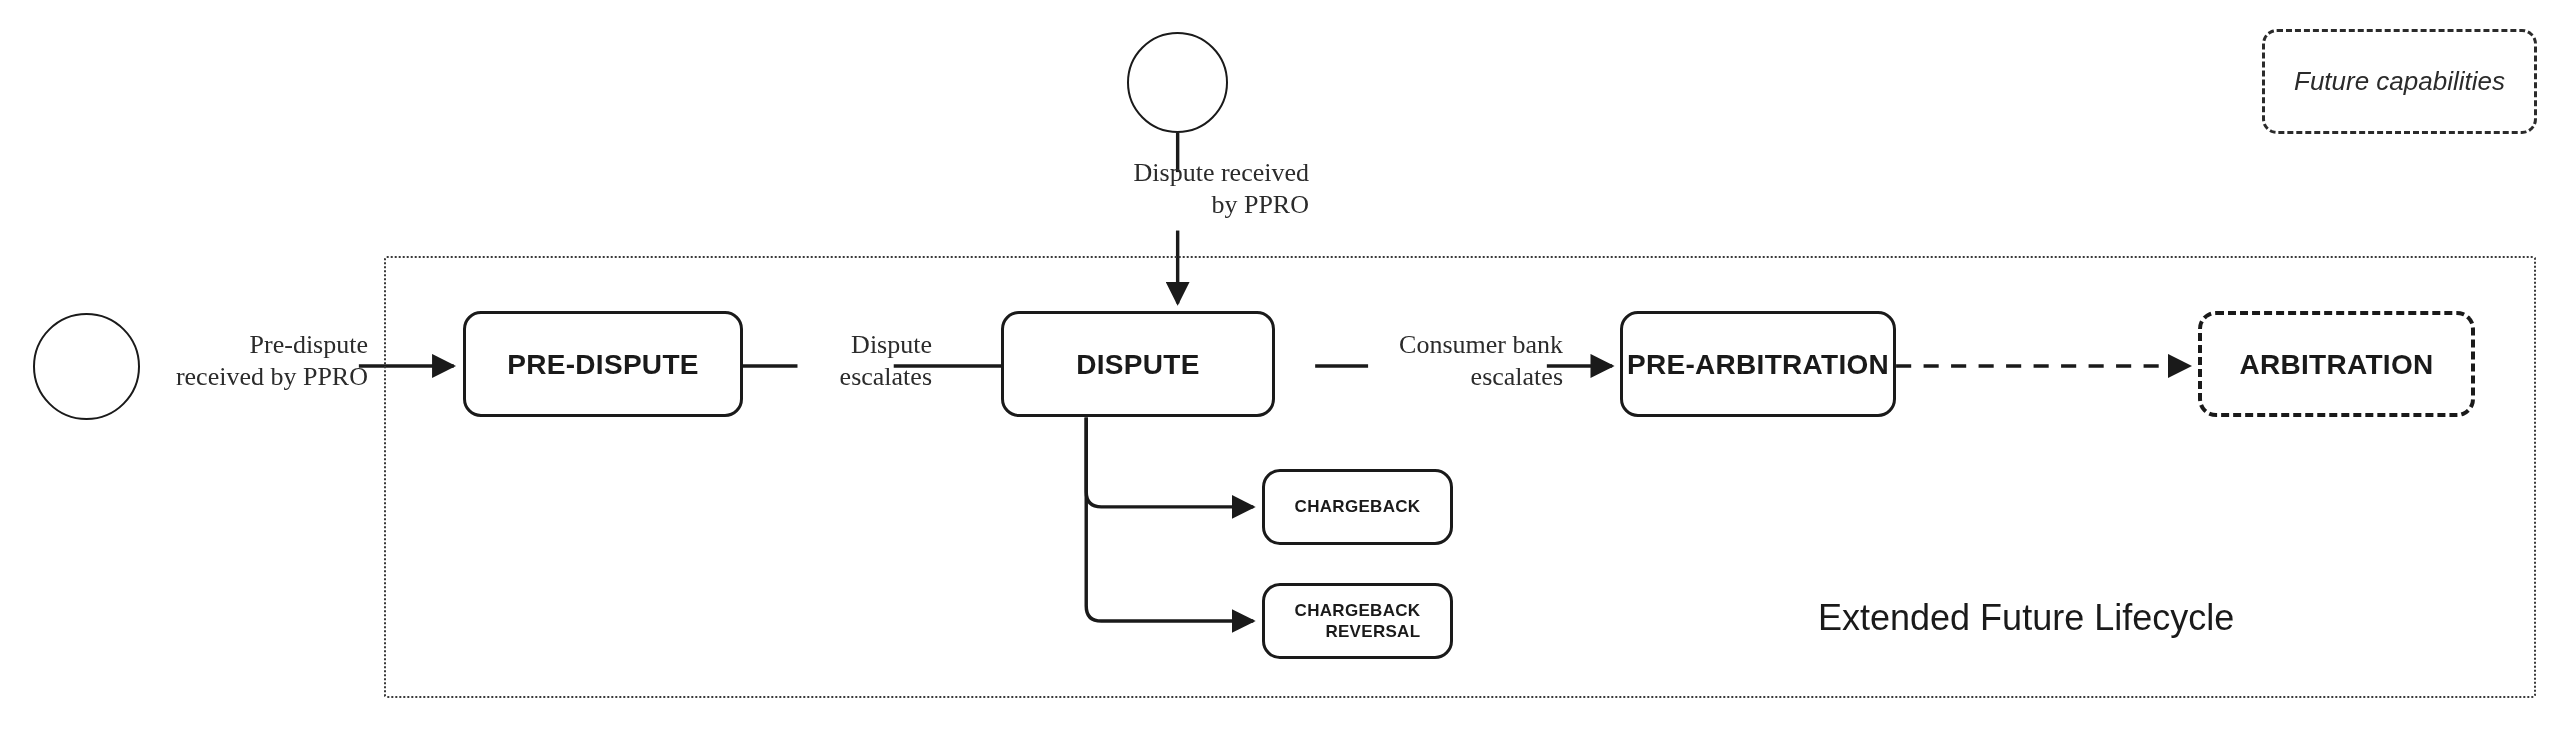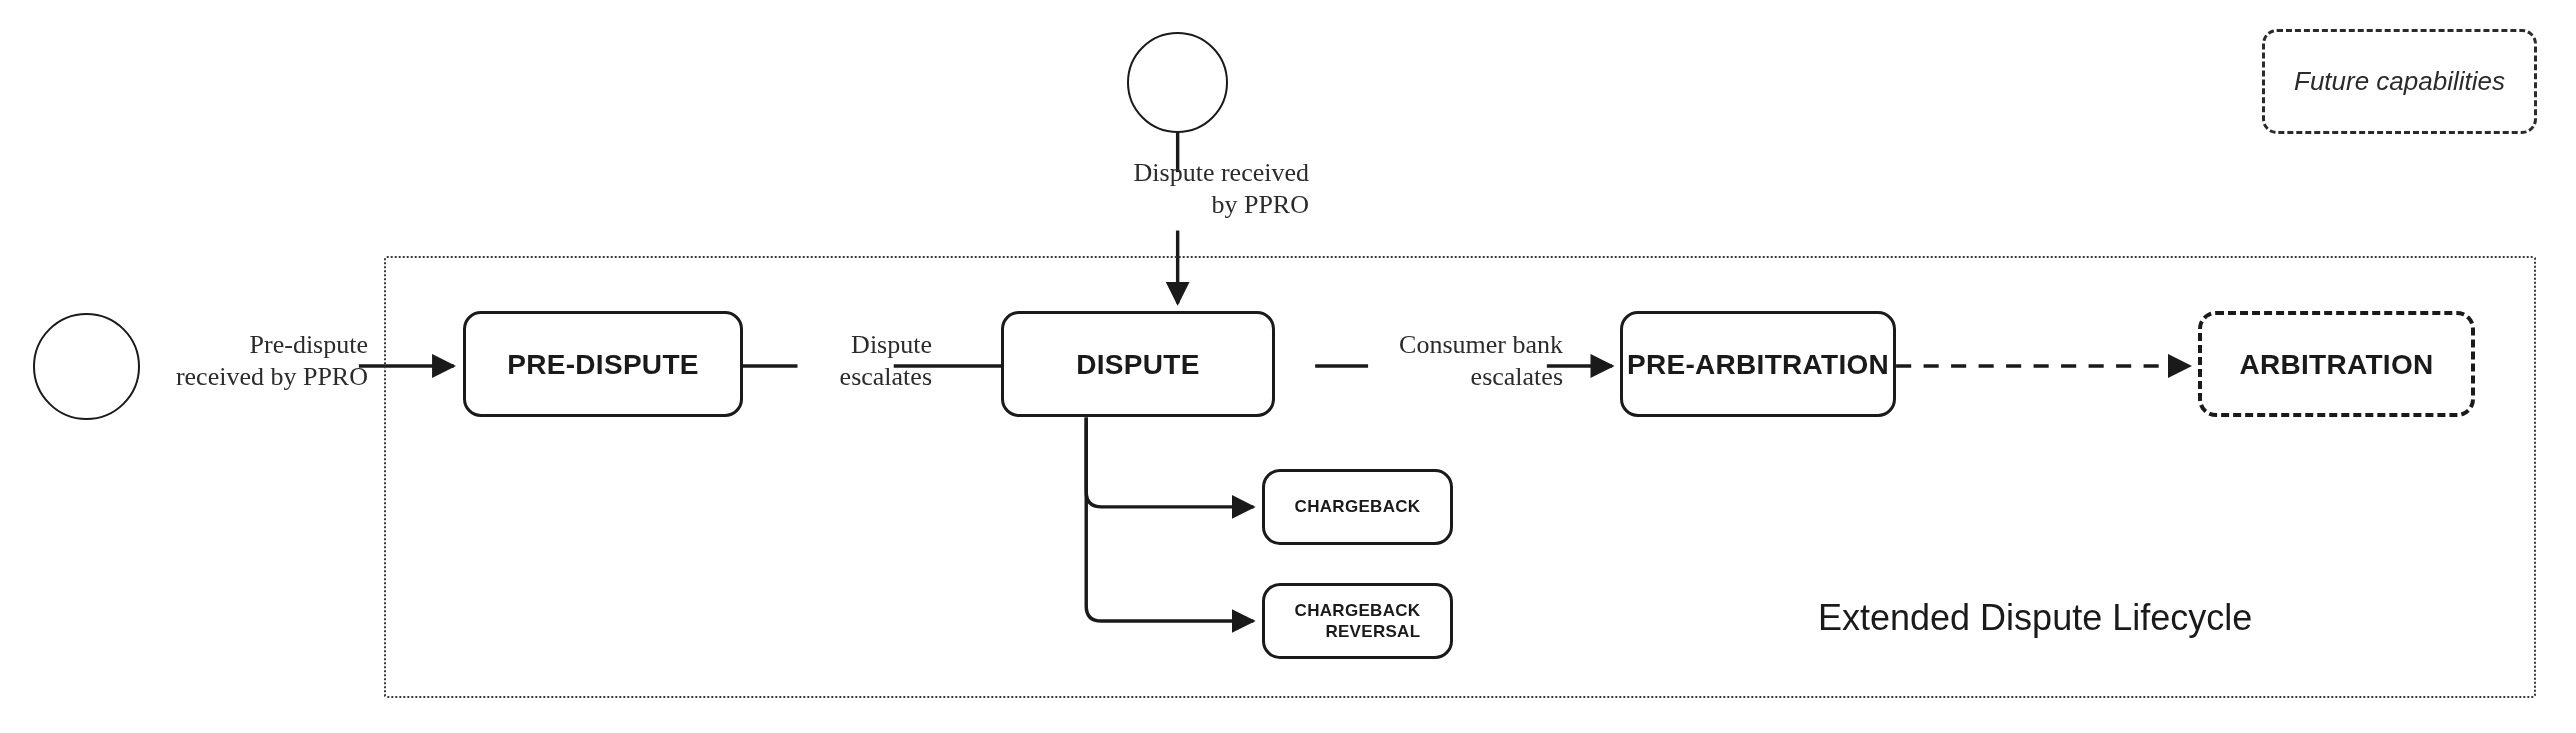--- a/index.html
+++ b/index.html
@@ -141,21 +141,21 @@
       <path d="M 1580 607 L 1580 715 Q 1580 737 1602 737 L 1823 737" fill="none" stroke="#1a1a1a" stroke-width="5" marker-end="url(#arrow)"></path>
     </g>
 
     <g>
       <path d="M 1580 607 L 1580 881 Q 1580 903 1602 903 L 1823 903" fill="none" stroke="#1a1a1a" stroke-width="5" marker-end="url(#arrow)"></path>
     </g>
   </svg>
 
   <div class="group-box" style="left:384px; top:256px; width:2152px; height:442px;"></div>
 
-  <div class="group-title" style="left:1818px; top:597px; width:344px;">Extended Dispute Lifecycle</div>
+  <div class="group-title" style="left:1818px; top:597px; width:344px;">Extended Future Lifecycle</div>
 
   <div class="legend-box" style="left:2262px; top:29px; width:275px; height:105px;">
     <span>Future capabilities</span>
   </div>
 
   <div class="circle" style="left:33px; top:313px; width:107px; height:107px;"></div>
 
   <div class="label" style="left:141px; top:329px; width:227px;">Pre-dispute
 received by PPRO</div>
 

